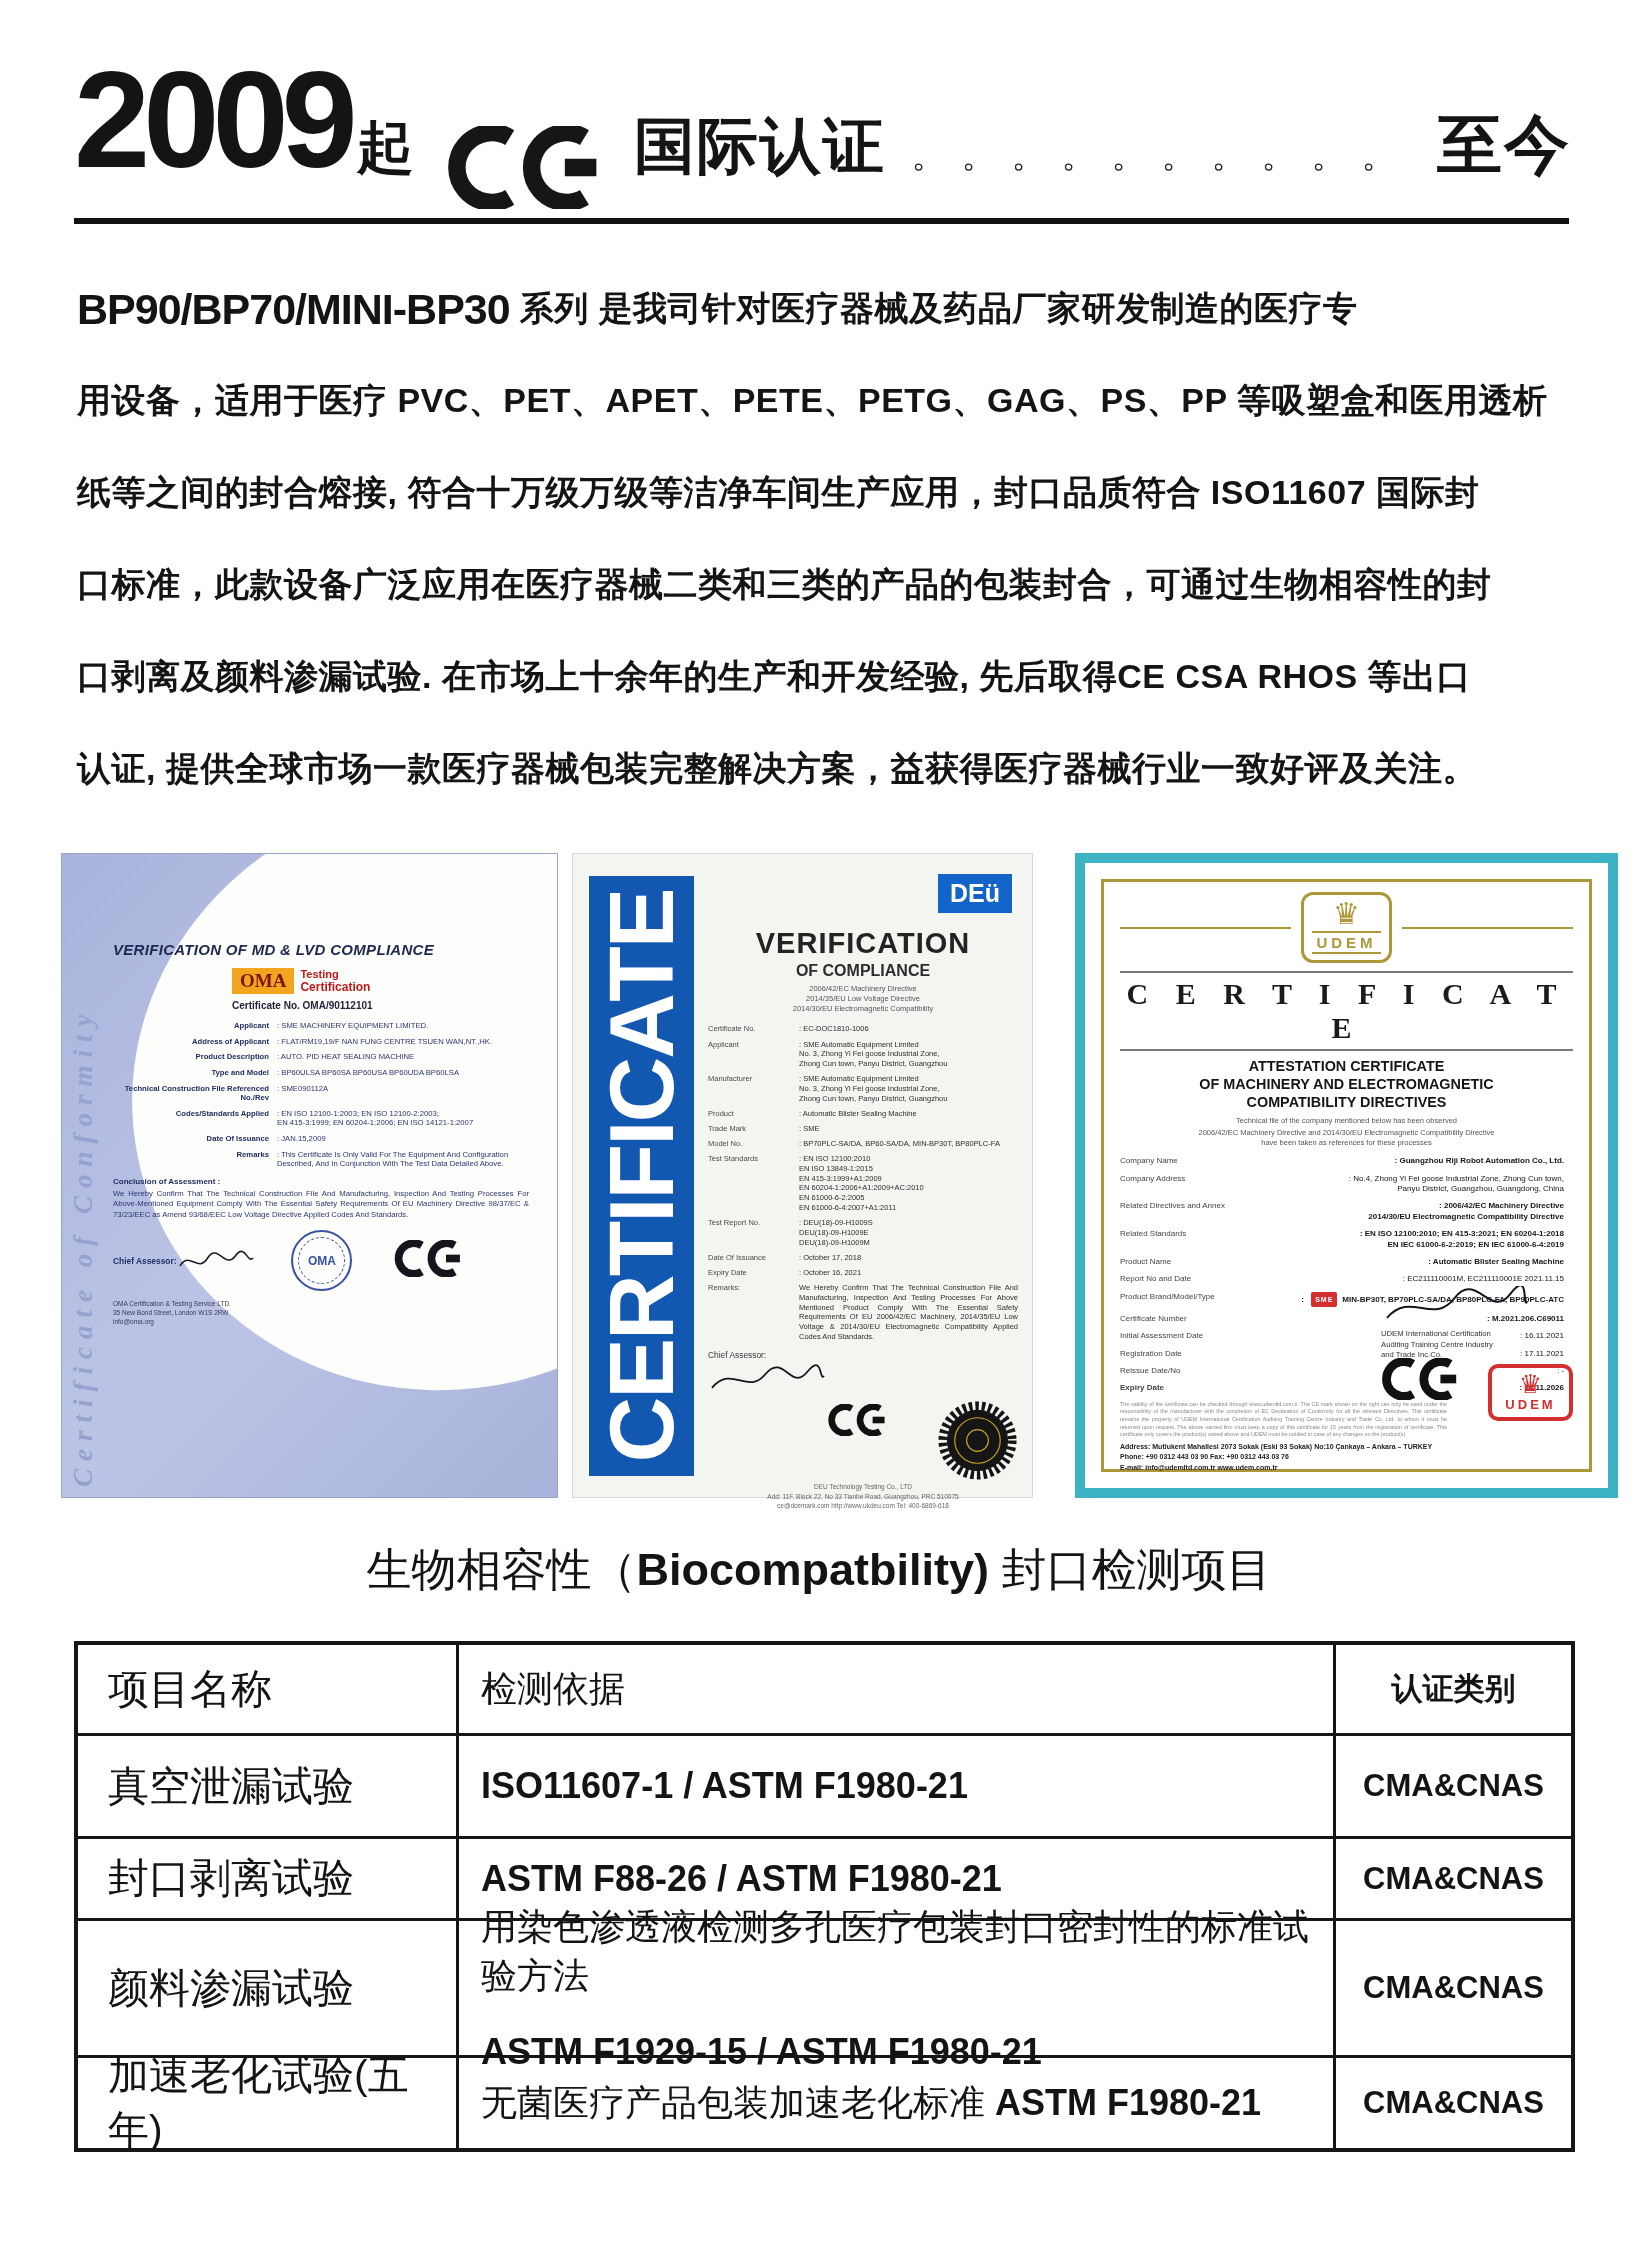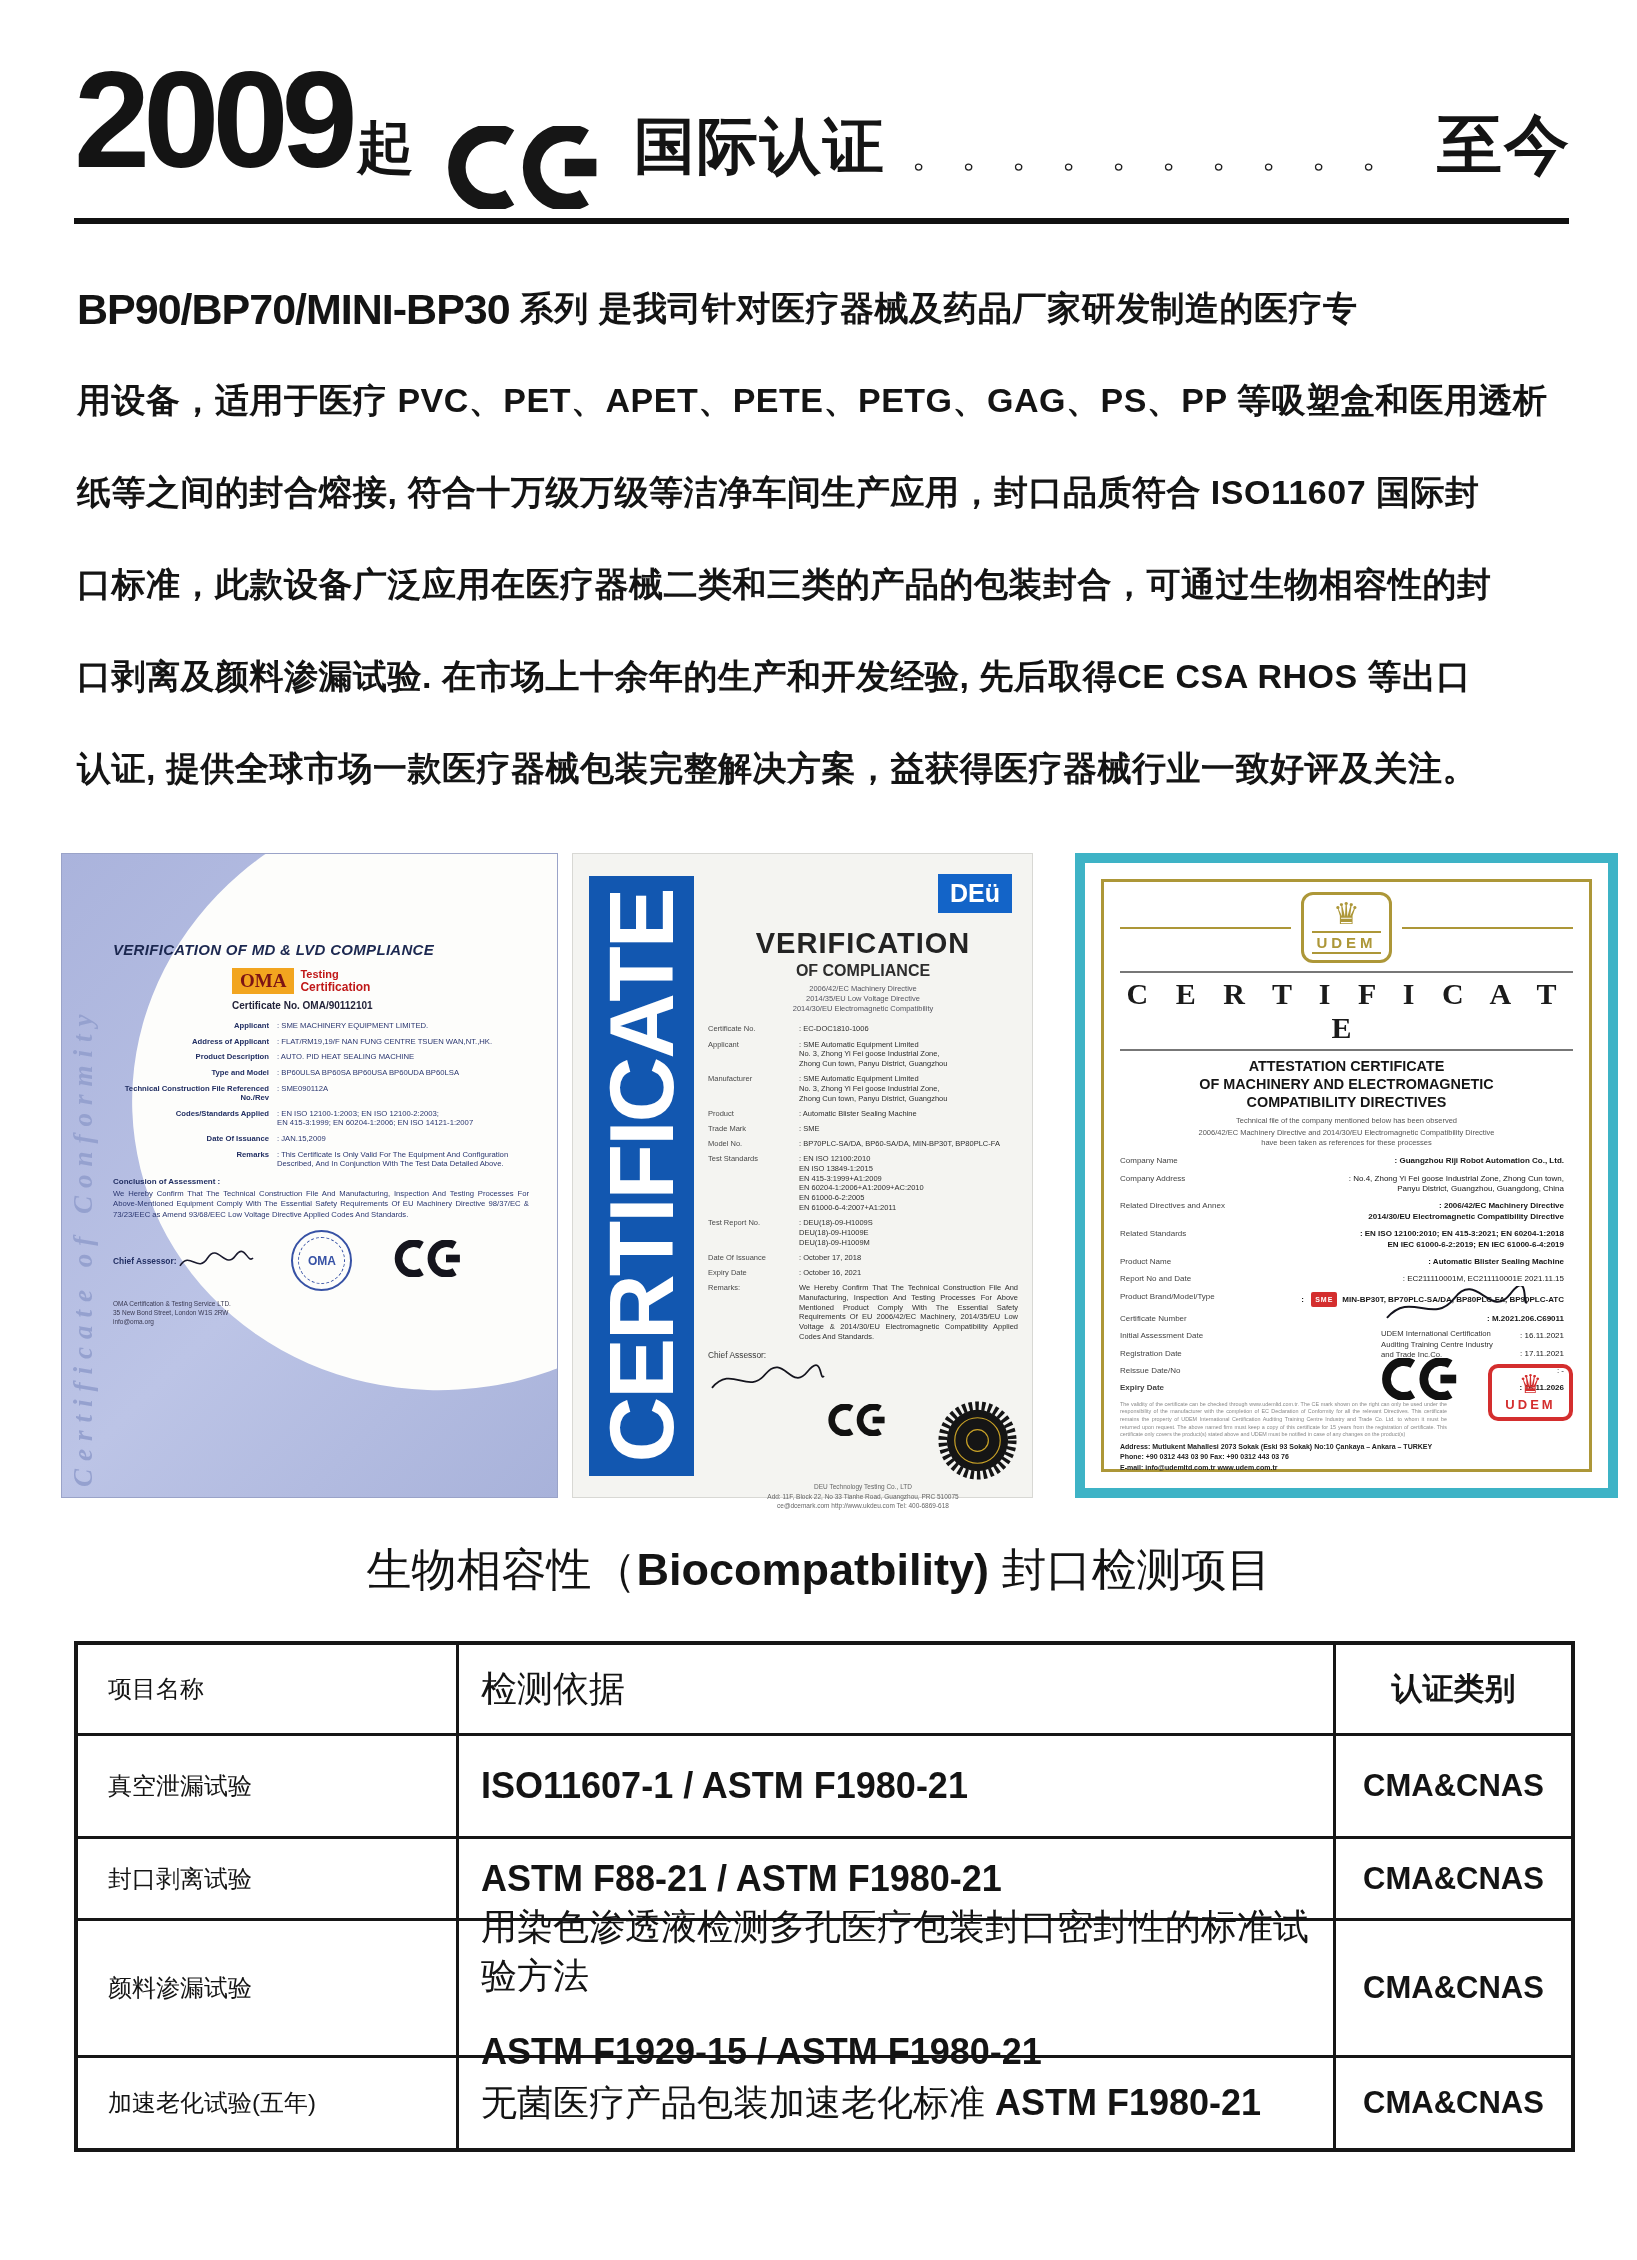--- a/index.html
+++ b/index.html
@@ -122,21 +122,21 @@
   .tbl-title .zh{font-weight:500;}
   .tbl-title .en{font-weight:800;}
   .tbl{position:absolute;left:74px;top:1641px;width:1501px;border:4px solid #161616;box-sizing:border-box;}
   .trow{display:grid;grid-template-columns:381px 877px 1fr;}
   .trow > div{border-right:3px solid #161616;border-bottom:3px solid #161616;
               display:flex;flex-direction:column;justify-content:center;box-sizing:border-box;}
   .trow > div:last-child{border-right:none;}
   .trow:last-child > div{border-bottom:none;}
   .th{height:91px;}
   .r1{height:103px;} .r2{height:82px;} .r3{height:137px;} .r4{height:90px;}
-  .c1{padding-left:30px;font-size:24px;}
+  .c1{padding-left:30px;font-size:41px;}
   .c2{padding-left:22px;font-size:36px;}
   .c3{align-items:center;font-size:31px;font-weight:700;}
   .bld{font-weight:800;}
   .cl + .cl{margin-top:30px;}
 
   .hide-if-empty{}
 </style>
 </head>
 <body>
 
@@ -459,21 +459,21 @@
     <div class="c2 r1">
       <div class="cl"><span></span><span class="bld">ISO11607-1 / ASTM  F1980-21</span></div>
 
     </div>
     <div class="c3 r1">CMA&amp;CNAS</div>
   </div>
 
   <div class="trow">
     <div class="c1 r2">封口剥离试验</div>
     <div class="c2 r2">
-      <div class="cl"><span></span><span class="bld">ASTM F88-21 / ASTM  F1980-21</span></div>
+      <div class="cl"><span></span><span class="bld">ASTM F88-26 / ASTM  F1980-21</span></div>
 
     </div>
     <div class="c3 r2">CMA&amp;CNAS</div>
   </div>
 
   <div class="trow">
     <div class="c1 r3">颜料渗漏试验</div>
     <div class="c2 r3">
       <div class="cl"><span>用染色渗透液检测多孔医疗包装封口密封性的标准试验方法</span><span class="bld"></span></div>
       <div class="cl hide-if-empty"><span class="bld">ASTM F1929-15 / ASTM  F1980-21</span></div>

